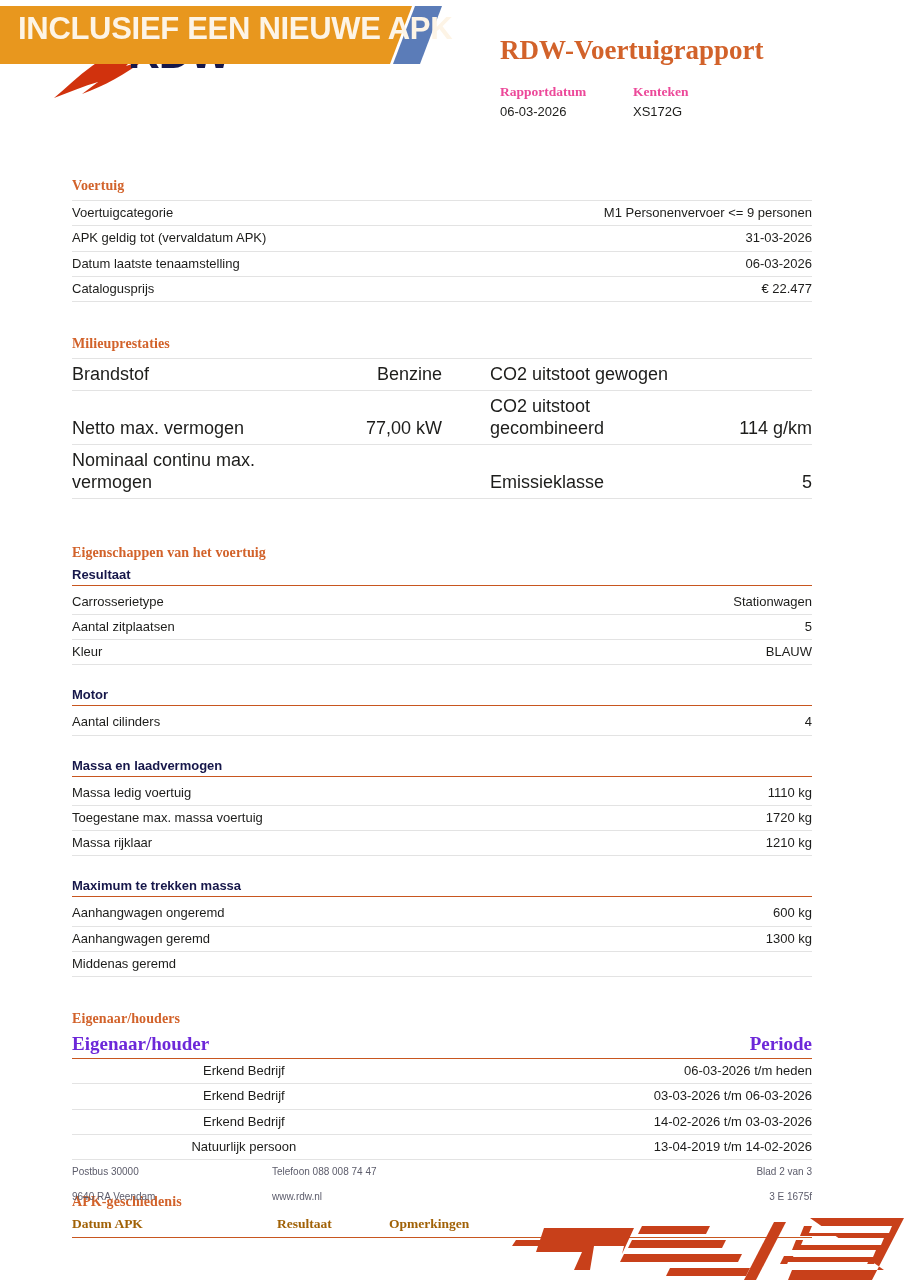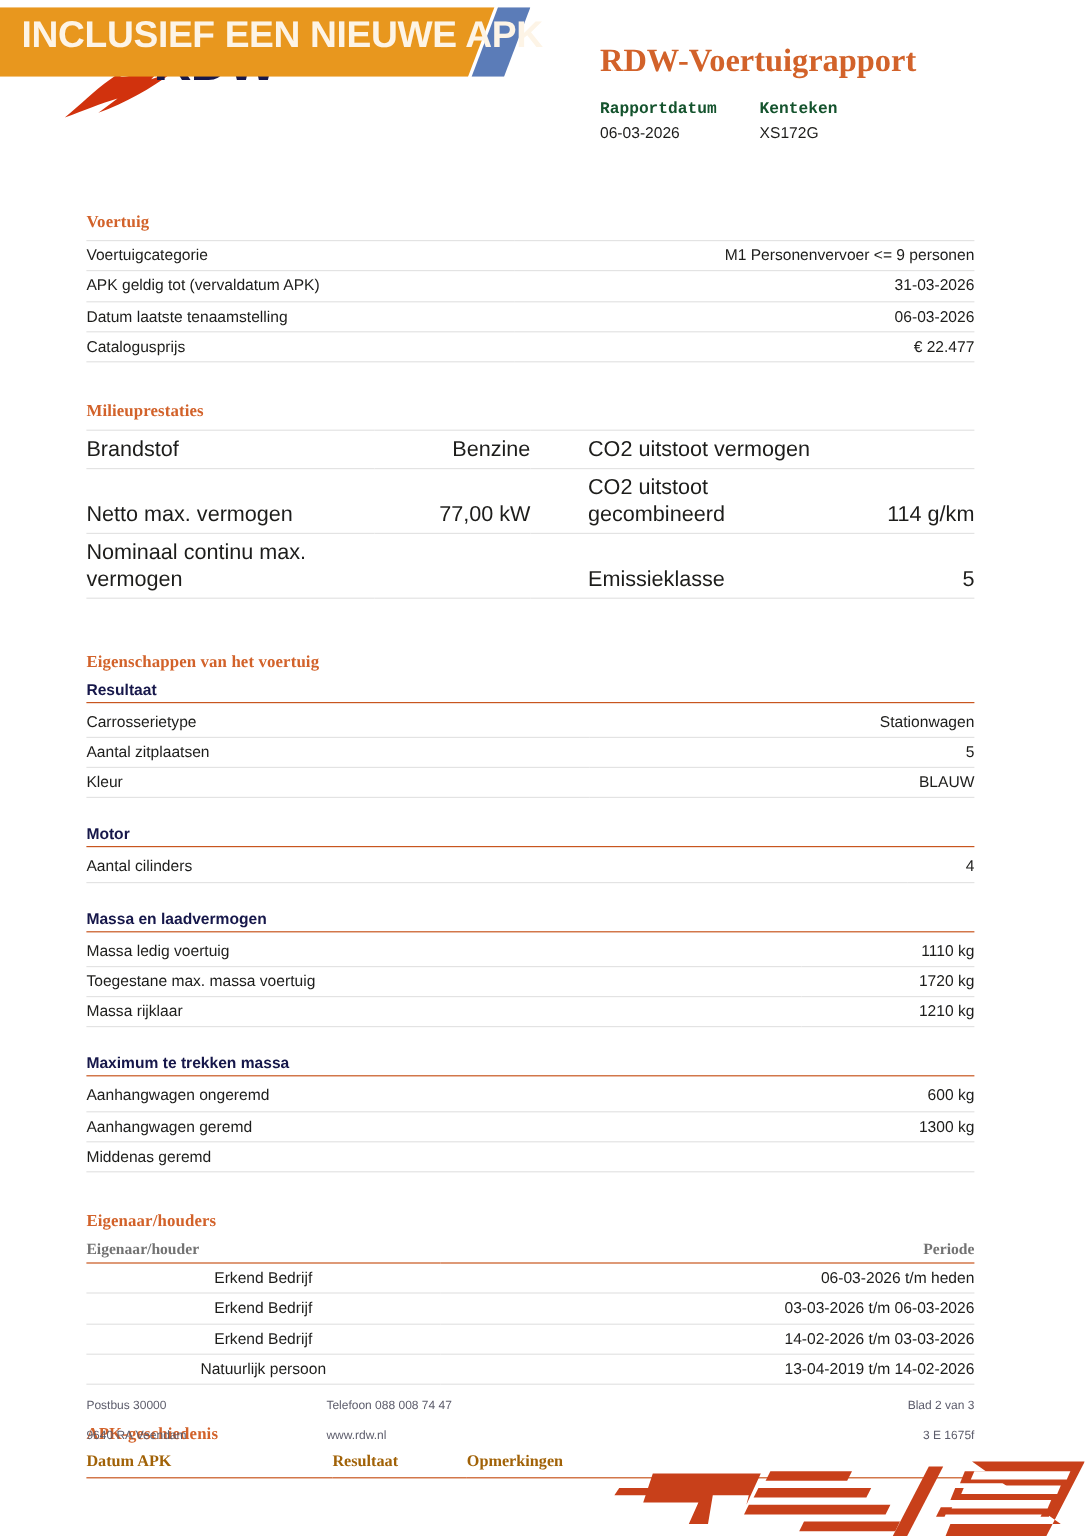--- a/index.html
+++ b/index.html
@@ -76,24 +76,24 @@
     font-family: "Liberation Serif", serif;
     font-size: 27px;
     color: #d2622a;
     letter-spacing: 0px;
     margin: 0 0 18px 0;
     line-height: 1.1;
   }
   .meta-row { display: flex; }
   .meta-col { width: 133px; }
   .meta-label {
-    font-family: Liberation Mono, monospace;
+    font-family: Liberation Serif, serif;
     font-weight: bold;
     font-size: 13.5px;
-    color: #14532d;
+    color: #ec4899;
     margin-bottom: 4px;
   }
   .meta-value {
     font-size: 13px;
     color: #1d1d1b;
   }
 
   
   .sheet {
     position: absolute;
@@ -153,22 +153,22 @@
   td.v1 { width: 130px; text-align: right; padding-right: 4px; }
   td.sp { width: 48px; }
   td.k2 { width: 210px; text-align: left; }
   td.v2 { text-align: right; }
 
   
   table.owners { width: 100%; border-collapse: collapse; font-size: 13px; }
   table.owners th {
     font-family: "Liberation Serif", serif;
     font-weight: bold;
-    font-size: 13px;
-    color: #737373;
+    font-size: 19px;
+    color: #6d28d9;
     padding: 0 0 3px 0;
     border-bottom: 1.4px solid #c8561f;
   }
   table.owners th.l { text-align: left; }
   table.owners th.r { text-align: right; }
   table.owners td {
     padding: 4px 0;
     border-bottom: 1px solid #e3e3e3;
     line-height: 1.25;
   }
@@ -276,21 +276,21 @@
   <div class="spacer-md"></div>
 
   <section class="section">
     <div class="section-title">Milieuprestaties</div>
     <table class="dt2">
       <tbody>
         <tr class="first-row">
           <td class="k1">Brandstof</td>
           <td class="v1">Benzine</td>
           <td class="sp"></td>
-          <td class="k2">CO2 uitstoot vermogen</td>
+          <td class="k2">CO2 uitstoot gewogen</td>
           <td class="v2"></td>
         </tr>
         <tr>
           <td class="k1">Netto max. vermogen</td>
           <td class="v1">77,00 kW</td>
           <td class="sp"></td>
           <td class="k2">CO2 uitstoot gecombineerd</td>
           <td class="v2">114 g/km</td>
         </tr>
         <tr>

